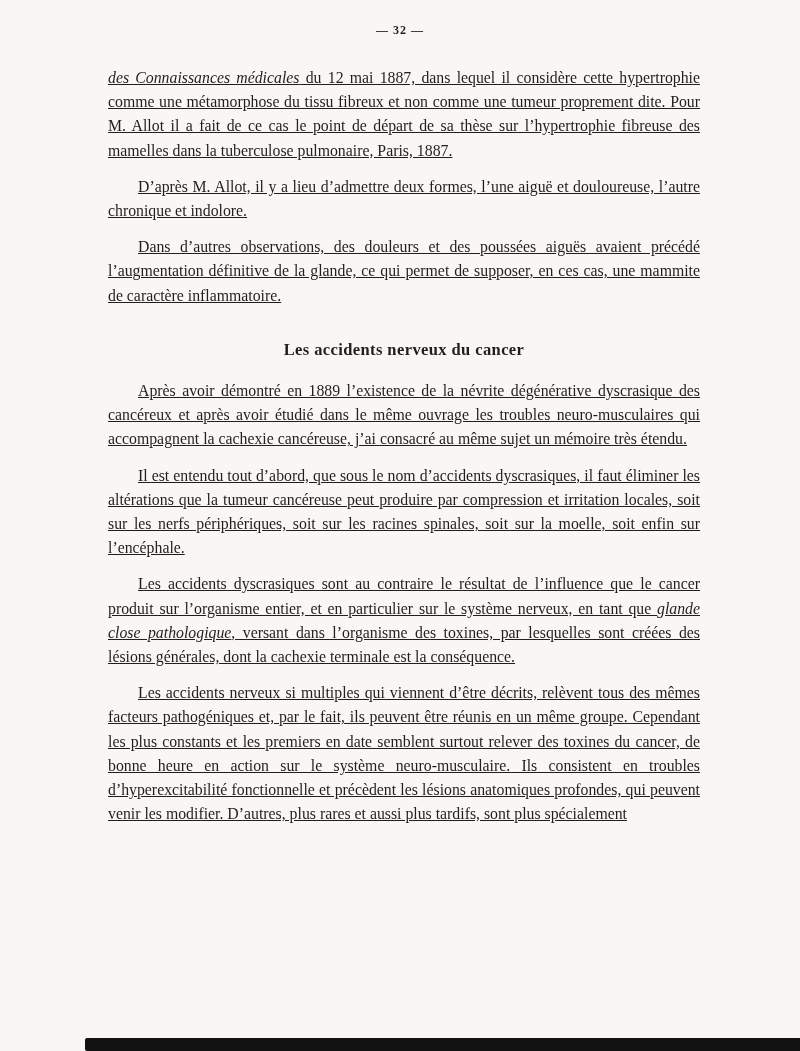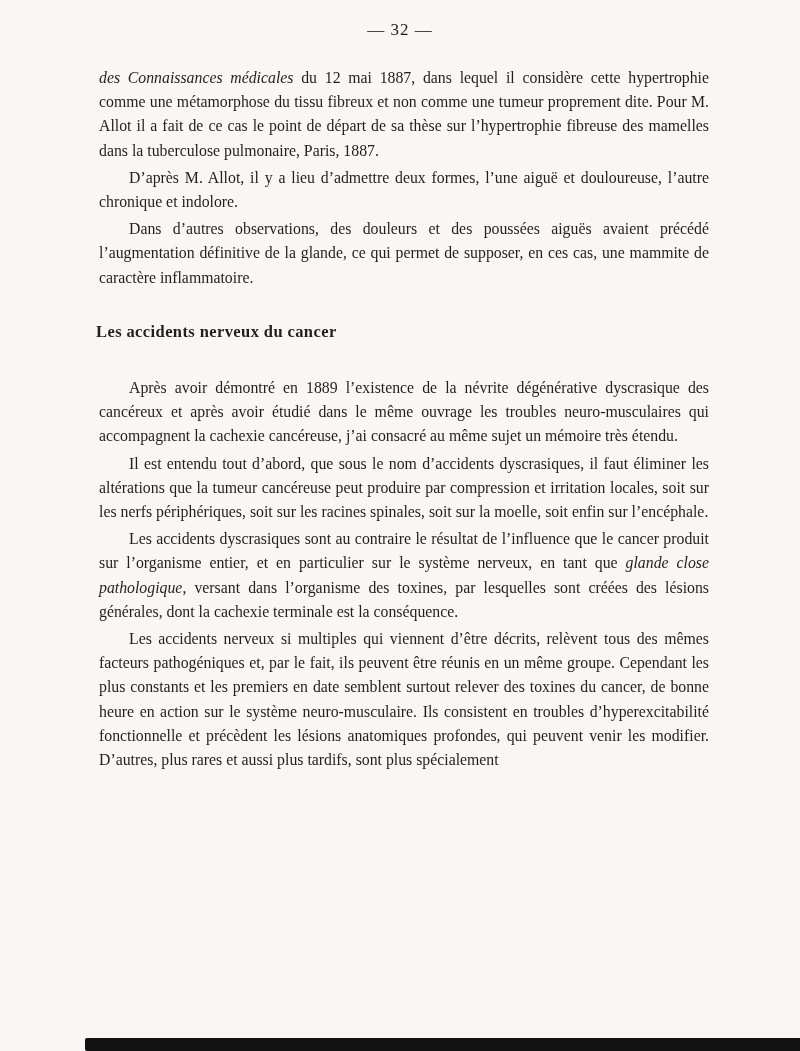--- a/index.html
+++ b/index.html
@@ -16,45 +16,47 @@
     overflow: hidden;
     font-family: "Liberation Serif", "DejaVu Serif", serif;
     color: var(--ink, #211f1d);
   }
   .page-header {
     text-align: center;
     padding-top: 20px;
     height: 22px;
   }
   .page-number {
-    font-size: 17px;
-    font-weight: normal;
+    font-size: 12px;
+    font-weight: bold;
     letter-spacing: 1px;
   }
   .page-content {
     margin: 24px 88px 0 96px;
     text-align: justify;
     font-size: 15.8px;
     line-height: 24.2px;
   }
   .page-content p.para {
-    margin: 3px;
+    margin: 12px;
     padding: 0;
+    text-decoration: underline;
   }
   .page-content p.para.indent {
     text-indent: 30px;
   }
   .italic {
     font-style: italic;
   }
   .section-heading {
+    text-align: center;
     font-size: 16.5px;
     font-weight: bold;
     letter-spacing: 0.4px;
-    margin: 30px 0 32px 0;
+    margin: 30px 0 17px 0;
     text-indent: 0;
   }
   .scan-bar {
     position: absolute;
     left: 85px;
     right: 0;
     bottom: 0;
     height: 13px;
     background: var(--scan_bar, #121212);
     border-radius: 2px 0 0 2px;

